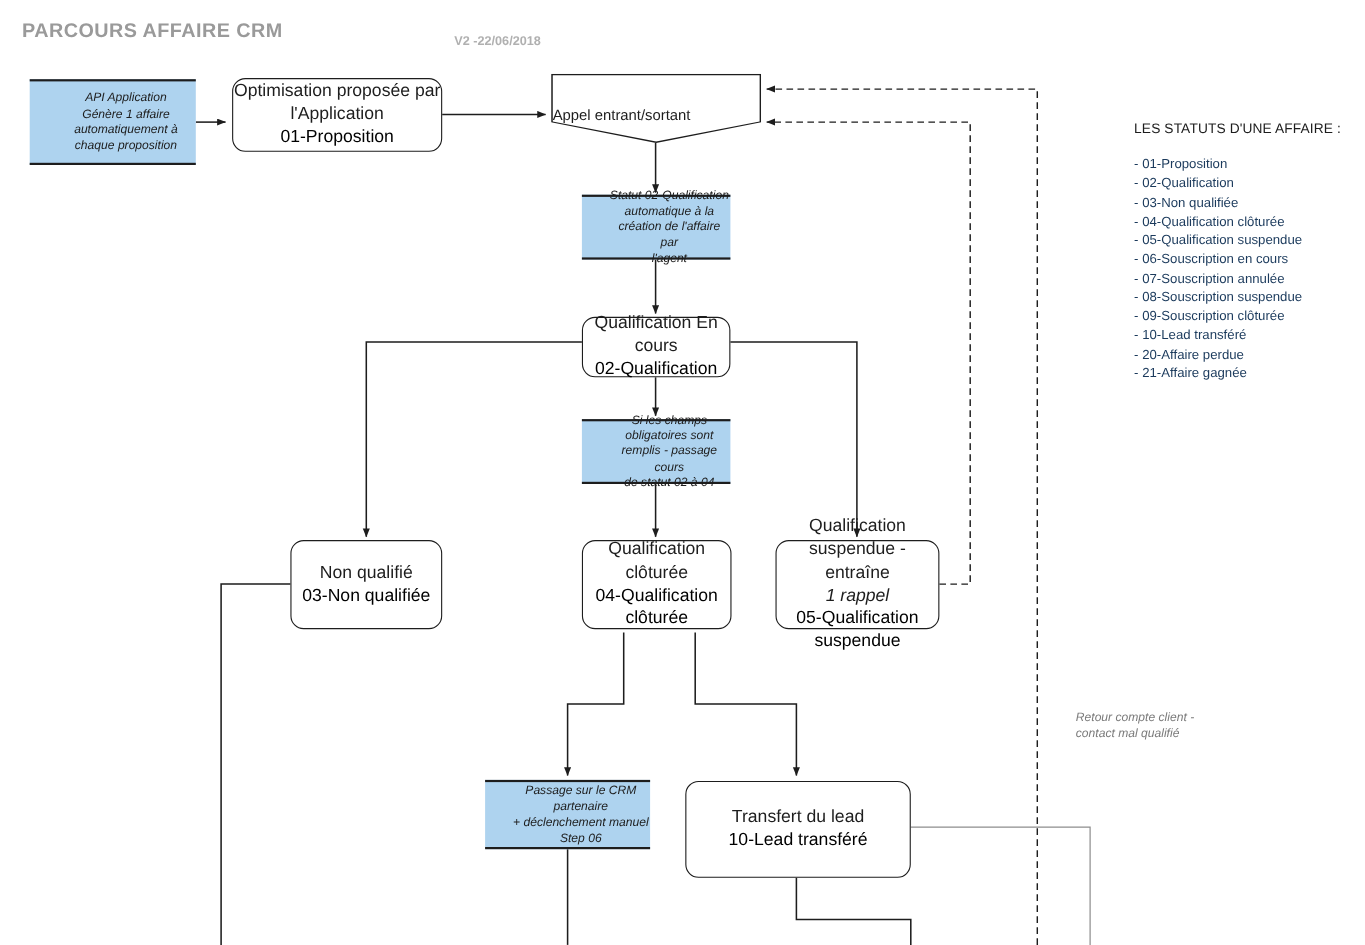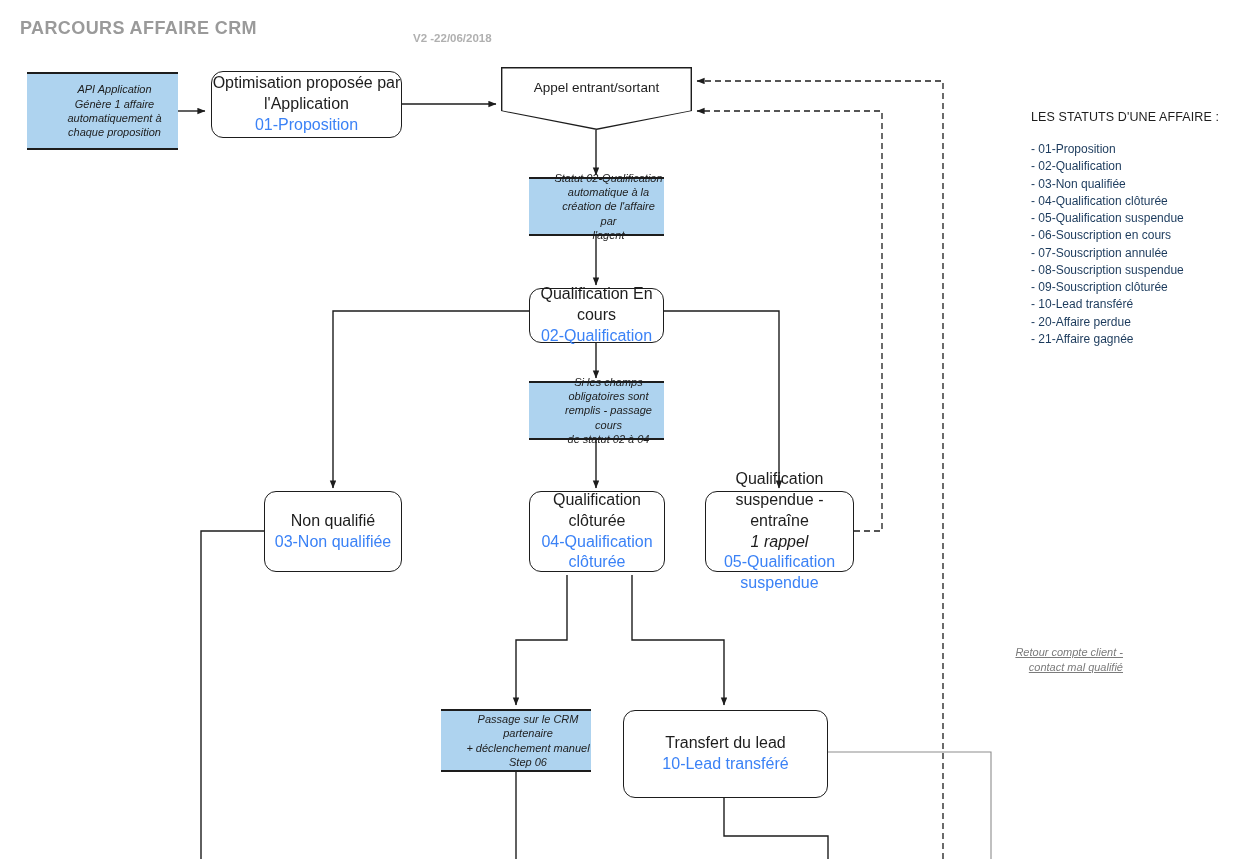--- a/index.html
+++ b/index.html
@@ -23,46 +23,46 @@
   .node{position:absolute;box-sizing:border-box;display:flex;
         flex-direction:column;align-items:center;justify-content:center;
         text-align:center;}
   .node .line{display:block;line-height:1.30;}
 
   
   .proc{
     background:#ffffff;border:1.4px solid #1d1d1d;border-radius:12px;
     font-size:16px;color:#1d1d1d;
   }
-  .proc .status{color:#3b82f6;}
+  .proc .status{color:#000000;}
 
   
   .note{
     background:#aed3ef;
     border-top:2px solid #1d1d1d;border-bottom:2px solid #1d1d1d;
     border-left:none;border-right:none;
     font-size:11px;font-style:italic;color:#1d1d1d;line-height:1.34;padding-left:24px;
   }
 
   
   .penta{
     background:#ffffff;
     clip-path:polygon(0 0,100% 0,100% 70%,50% 100%,0 70%);
     position:absolute;
   }
   .penta .inner{
     position:absolute;left:0;top:0;right:0;bottom:0;
-    display:flex;align-items:flex-start;justify-content:center;
-    padding-top:12px;box-sizing:border-box;
+    display:flex;align-items:flex-start;
+    padding-top:29px;box-sizing:border-box;
     font-size:13.5px;color:#1d1d1d;
   }
 
   .freetext{
     position:absolute;font-size:11px;font-style:italic;color:#7b7b7b;
-    text-align:right;line-height:1.35;text-decoration:underline;
+    text-align:left;line-height:1.35;
   }
 
   .legend{position:absolute;left:1031px;top:110px;width:205px;color:#1b3a5c;}
   .legend .lg-title{font-size:12.5px;color:#1d1d1d;letter-spacing:.1px;
                     margin-bottom:17px;white-space:nowrap;}
   .legend .lg-item{font-size:12px;line-height:1.44;white-space:nowrap;color:#1b3a5c;}
 </style>
 </head>
 <body>
 

